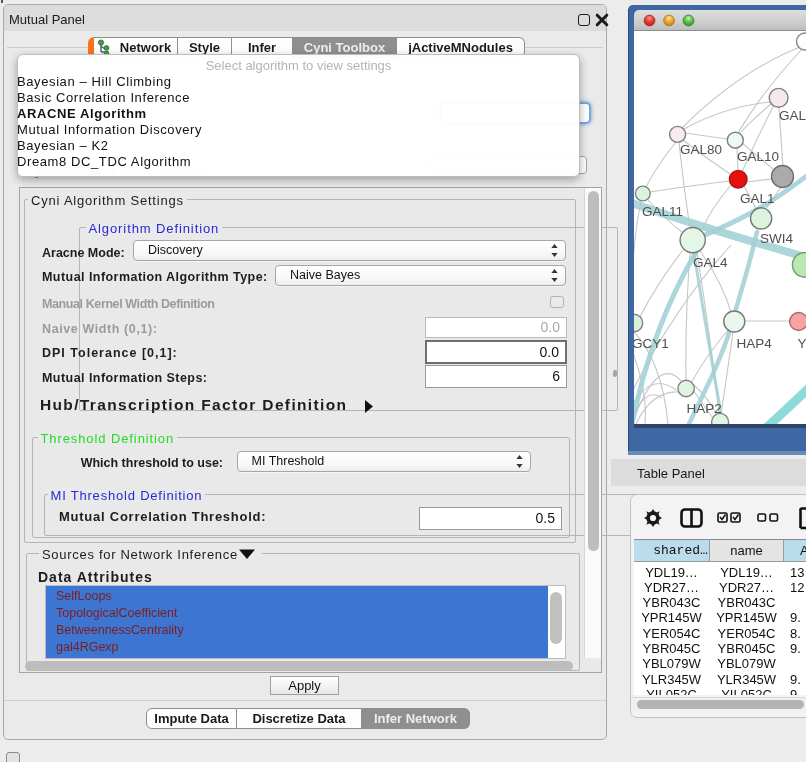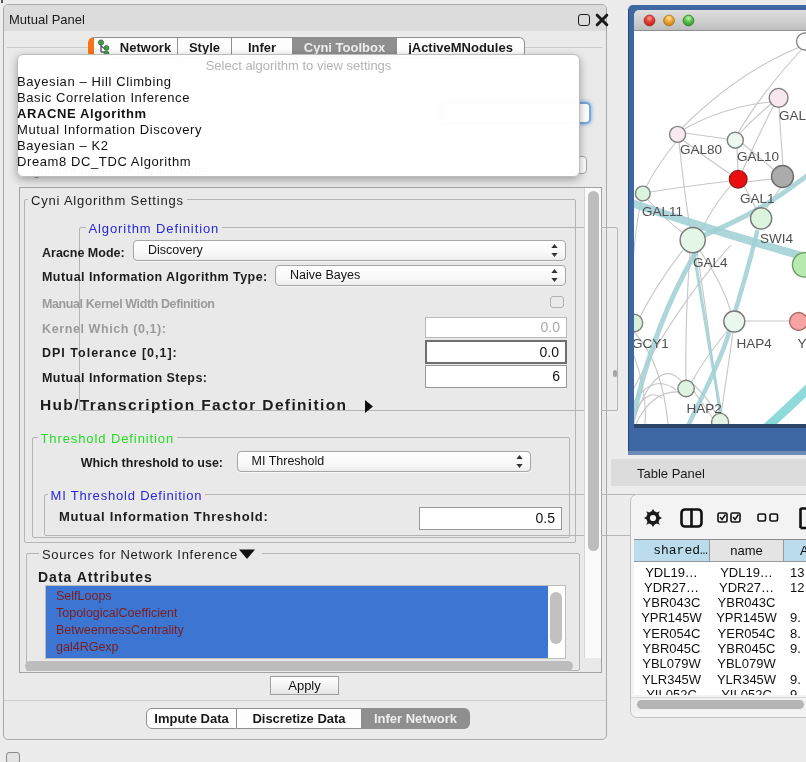--- a/index.html
+++ b/index.html
@@ -75,21 +75,21 @@
     </div>
     <div class="lbl abs" style="left:42px;top:270px;letter-spacing:.45px;">Mutual Information Algorithm Type:</div>
     <div class="combo" style="left:275px;top:265px;width:291px;">Naive Bayes
       <svg class="spin" width="7" height="13" viewBox="0 0 7 13">
           <path d="M3.5 0 L6.6 4 H0.4 Z" fill="#333"></path>
           <path d="M3.5 13 L6.6 9 H0.4 Z" fill="#333"></path>
         </svg>
     </div>
     <div class="lbl dis abs" style="left:42px;top:297px;letter-spacing:-.4px;">Manual Kernel Width Definition</div>
     <div class="abs" style="left:550px;top:296px;width:14px;height:12px;background:#eaeaea;border:1px solid #b2b2b2;border-radius:3px;"></div>
-    <div class="lbl dis abs" style="left:42px;top:322px;letter-spacing:.6px;">Kernel Which (0,1):</div>
+    <div class="lbl dis abs" style="left:42px;top:322px;letter-spacing:.6px;">Naive Width (0,1):</div>
     <div class="tfield" style="left:425px;top:317px;width:142px;height:21px;border-color:#b9b9b9;color:#a9a9a9;line-height:19px;">0.0</div>
     <div class="lbl abs" style="left:42px;top:346px;letter-spacing:1px;">DPI Tolerance [0,1]:</div>
     <div class="tfield" style="left:425px;top:340px;width:142px;height:24px;border:2px solid #6f6f6f;line-height:20px;">0.0</div>
     <div class="lbl abs" style="left:42px;top:371px;letter-spacing:.45px;">Mutual Information Steps:</div>
     <div class="tfield" style="left:425px;top:365px;width:142px;height:23px;line-height:21px;">6</div>
     <div class="lbl abs" style="left:40px;top:396px;font-size:15.5px;letter-spacing:1.35px;">Hub/Transcription Factor Definition</div>
     <svg class="abs" style="left:364px;top:400px;" width="10" height="13" viewBox="0 0 10 13">
         <path d="M1 0 L9 6.5 L1 13 Z" fill="#111"></path>
       </svg>
 
@@ -100,21 +100,21 @@
     <div class="combo" style="left:236.5px;top:451px;width:294px;">MI Threshold
       <svg class="spin" width="7" height="13" viewBox="0 0 7 13">
           <path d="M3.5 0 L6.6 4 H0.4 Z" fill="#333"></path>
           <path d="M3.5 13 L6.6 9 H0.4 Z" fill="#333"></path>
         </svg>
     </div>
 
     <div class="grp" style="left:44px;top:494px;width:624px;height:42px;">
       <span class="gtit" style="color:#2828d6;left:2.5px;letter-spacing:.8px;">MI Threshold Definition</span>
     </div>
-    <div class="lbl abs" style="left:59px;top:509px;font-size:13px;letter-spacing:.75px;">Mutual Information Threshold:</div>
+    <div class="lbl abs" style="left:59px;top:509px;font-size:13px;letter-spacing:.75px;">Mutual Correlation Threshold:</div>
     <div class="tfield" style="left:419px;top:507px;width:143px;height:23px;line-height:21px;">0.5</div>
 
     <div class="grp" style="left:26px;top:553px;width:554px;height:118px;">
       <span class="gtit" style="color:#1d1d1d;left:12px;letter-spacing:.7px;">Sources for Network Inference &nbsp;&nbsp;&nbsp;&nbsp;</span>
     </div>
     <svg class="abs" style="left:239px;top:549px;" width="16" height="10" viewBox="0 0 16 10">
         <path d="M0 0.5 L16 0.5 L8 10 Z" fill="#111"></path>
       </svg>
     <div class="lbl abs" style="left:38px;top:569px;font-size:14px;letter-spacing:1px;">Data Attributes</div>
 

